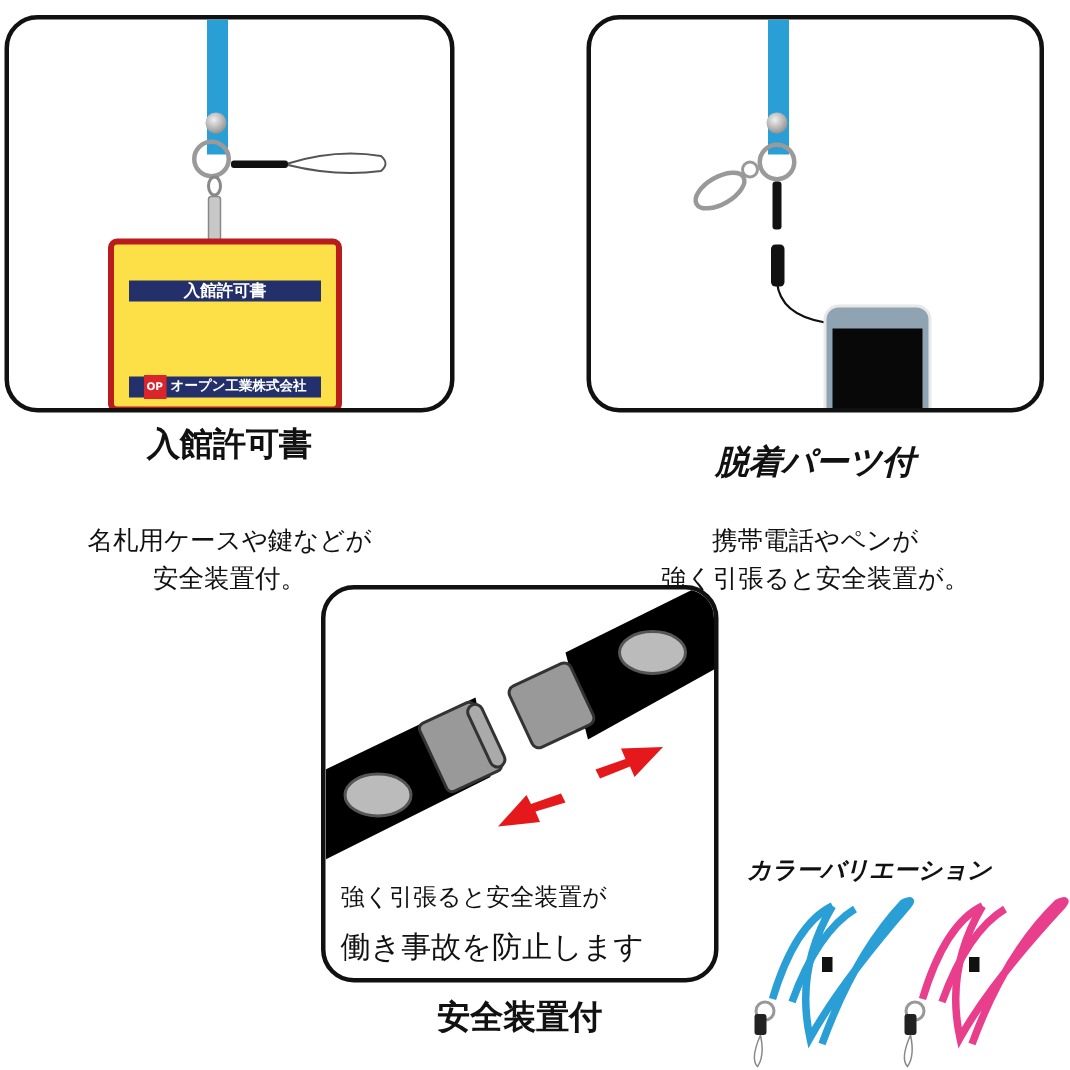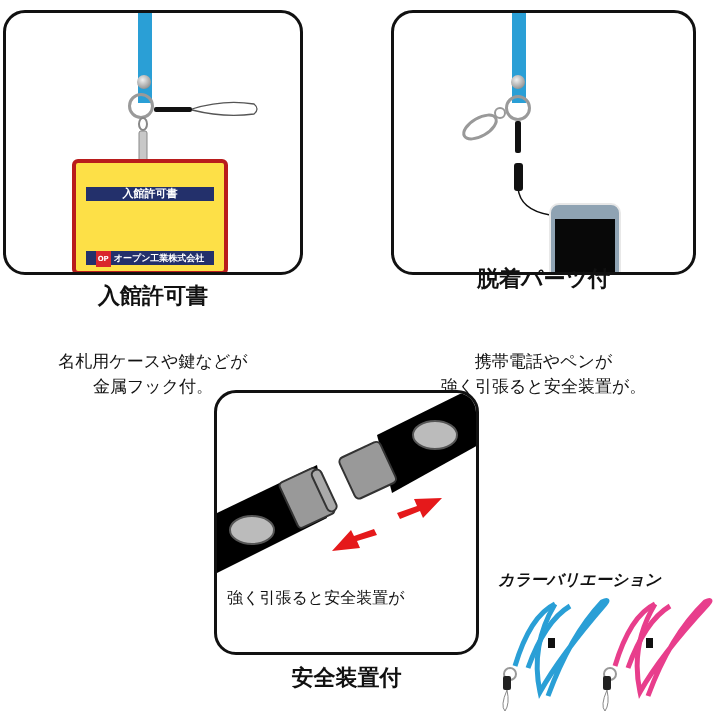--- a/index.html
+++ b/index.html
@@ -36,58 +36,59 @@
   </div>
   <div class="card" style="left:66px;top:146px;width:148px;height:108px;">
     <div class="navybar" style="left:10px;top:24px;width:128px;height:14px;line-height:14px;">入館許可書</div>
     <div class="navybar" style="left:10px;top:88px;width:128px;height:14px;line-height:14px;font-size:9px;">
       <span style="background:#d9262c;padding:4px 2px;font-size:7px;margin-right:3px;">OP</span><span>オープン工業株式会社</span>
     </div>
   </div>
 </div>
 <div class="title" style="left:3px;top:281px;width:300px;">入館許可書</div>
 <div class="desc" style="left:3px;top:310px;width:300px;">名札用ケースや鍵などが</div>
-<div class="desc" style="left:3px;top:335px;width:300px;">金属フック付。</div>
+<div class="desc" style="left:3px;top:335px;width:300px;">安全装置付。</div>
 
 <div class="panel" style="left:391px;top:10px;width:305px;height:265px;">
   <div class="strap" style="left:118px;top:0;width:14px;height:90px;"></div>
   <div class="rivet" style="left:117px;top:62px;width:14px;height:14px;"></div>
   <div class="ring" style="left:111px;top:82px;width:26px;height:26px;"></div>
   <div style="position:absolute;left:66px;top:90px;width:50px;height:40px;">
     <svg width="50" height="40">
         <ellipse cx="20" cy="24" rx="18" ry="9" transform="rotate(-30 20 24)" fill="none" stroke="#999" stroke-width="3"></ellipse>
         <circle cx="40" cy="10" r="5" fill="none" stroke="#999" stroke-width="2"></circle>
       </svg>
   </div>
   <div style="position:absolute;left:121px;top:108px;width:6px;height:32px;background:#111;border-radius:2px;"></div>
   <div style="position:absolute;left:120px;top:150px;width:9px;height:28px;background:#111;border-radius:3px;"></div>
   <svg style="position:absolute;left:120px;top:175px;" width="40" height="30">
       <path d="M4 0 Q6 22 36 27" fill="none" stroke="#111" stroke-width="1.5"></path>
     </svg>
   <div style="position:absolute;left:155px;top:190px;width:68px;height:80px;background:#8fa3b3;border-radius:10px 10px 0 0;border:2px solid #e8e8e8;">
     <div style="position:absolute;left:4px;top:14px;width:60px;height:70px;background:#080808;"></div>
   </div>
 </div>
-<div class="title" style="left:391px;top:264px;width:305px;">脱着パーツ付</div>
+<div class="title" style="left:391px;top:293px;width:305px;font-style:italic;">脱着パーツ付</div>
 <div class="desc" style="left:391px;top:310px;width:305px;">携帯電話やペンが</div>
 <div class="desc" style="left:381px;top:335px;width:325px;">強く引張ると安全装置が。</div>
 
 <div class="panel" style="left:214px;top:390px;width:265px;height:265px;">
   <svg style="position:absolute;left:0;top:0;" width="265" height="200">
     <polygon points="0,120 100,72 110,125 0,180" fill="#000"></polygon>
     <polygon points="160,42 265,-10 265,50 175,100" fill="#000"></polygon>
     <ellipse cx="35" cy="137" rx="22" ry="14" fill="#bbb" stroke="#555" stroke-width="2"></ellipse>
     <ellipse cx="218" cy="42" rx="22" ry="14" fill="#bbb" stroke="#555" stroke-width="2"></ellipse>
     <rect x="70" y="80" width="40" height="50" rx="4" fill="#999" stroke="#333" stroke-width="2" transform="rotate(-25 90 105)"></rect>
     <rect x="102" y="75" width="10" height="45" rx="5" fill="#aaa" stroke="#333" stroke-width="2" transform="rotate(-25 107 97)"></rect>
     <rect x="128" y="55" width="45" height="45" rx="5" fill="#999" stroke="#333" stroke-width="2" transform="rotate(-25 150 77)"></rect>
     <polygon points="180,120 200,113 197,106 225,105 206,125 203,118 183,126" fill="#e5191b"></polygon>
     <polygon points="160,142 140,148 143,155 115,158 134,137 137,143 157,136" fill="#e5191b"></polygon>
   </svg>
   <div class="label-jp" style="left:10px;top:195px;font-size:16px;">強く引張ると安全装置が</div>
+  <div class="label-jp" style="left:10px;top:225px;font-size:20px;">働き事故を防止します</div>
 </div>
 <div class="title" style="left:214px;top:663px;width:265px;">安全装置付</div>
 
 <div class="label-jp" style="left:498px;top:570px;font-size:16px;font-weight:bold;font-style:italic;">カラーバリエーション</div>
 <svg style="position:absolute;left:470px;top:596px;" width="243" height="117">
   <g>
     <path d="M45 70 Q60 20 85 8 M58 72 Q75 25 100 10" fill="none" stroke="#2a9fd6" stroke-width="5"></path>
     <path d="M85 8 Q60 50 70 96 Q90 60 135 8 Q140 2 132 6 Q100 40 78 100" fill="none" stroke="#2a9fd6" stroke-width="5"></path>
     <rect x="78" y="42" width="7" height="10" fill="#111"></rect>
     <circle cx="40" cy="78" r="6" fill="none" stroke="#999" stroke-width="2"></circle>

